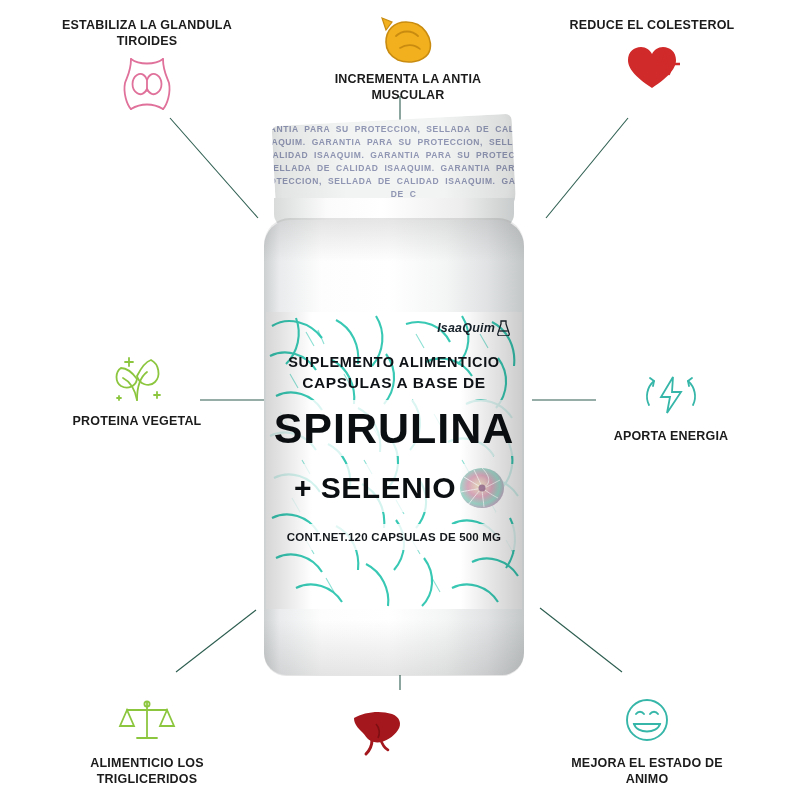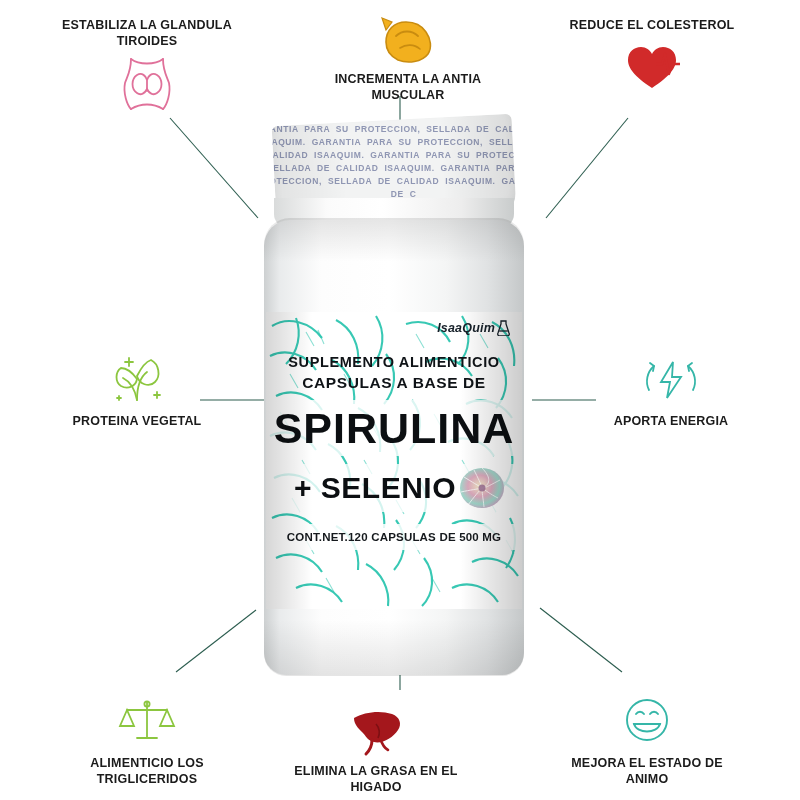--- a/index.html
+++ b/index.html
@@ -36,21 +36,21 @@
     width: 60px; height: 60px;
   }
   .benefit.label-top .ico { margin-top: 4px; margin-bottom: 0; }
   .benefit .txt { display: block; }
 
   
   #b-tiroides { left: 62px;  top: 18px;  }
   #b-muscular { left: 323px; top: 8px;   }
   #b-colesterol { left: 567px; top: 18px; }
   #b-proteina { left: 52px;  top: 350px; }
-  #b-energia  { left: 586px; top: 350px; }
+  #b-energia  { left: 586px; top: 365px; }
   #b-trigliceridos { left: 62px; top: 692px; }
   #b-higado  { left: 291px; top: 700px; }
   #b-animo   { left: 562px; top: 692px; text-align: center; }
 
   
   #bottle-wrap {
     position: absolute;
     left: 246px;
     top: 120px;
     width: 300px;
@@ -389,21 +389,20 @@
     <span class="txt">ALIMENTICIO LOS TRIGLICERIDOS</span>
   </div>
 
   <div class="benefit" id="b-higado">
     <svg class="ico" viewBox="0 0 60 60">
       <path d="M8 18 C18 12 34 10 46 14 C54 17 56 24 52 30 C47 38 36 44 28 42 C22 41 20 36 16 32 C12 28 8 24 8 18 Z" fill="#a4171c"></path>
       <path d="M26 40 C26 46 24 50 20 54" fill="none" stroke="#a4171c" stroke-width="3" stroke-linecap="round"></path>
       <path d="M34 38 C36 44 38 48 42 50" fill="none" stroke="#a4171c" stroke-width="2.6" stroke-linecap="round"></path>
       <path d="M30 24 C34 28 34 34 32 38" fill="none" stroke="#7d0f13" stroke-width="1.6"></path>
     </svg>
-    <span class="txt">ELIMINA LA GRASA EN EL HIGADO</span>
   </div>
 
   <div class="benefit" id="b-animo">
     <svg class="ico" viewBox="0 0 60 60">
       <g fill="none" stroke="#35b6a8" stroke-width="1.9" stroke-linecap="round">
         <circle cx="30" cy="28" r="20"></circle>
         <path d="M19 22 C21 19 25 19 27 22"></path>
         <path d="M33 22 C35 19 39 19 41 22"></path>
         <path d="M17 32 C20 42 40 42 43 32 Z"></path>
         <path d="M17 32 H43"></path>

